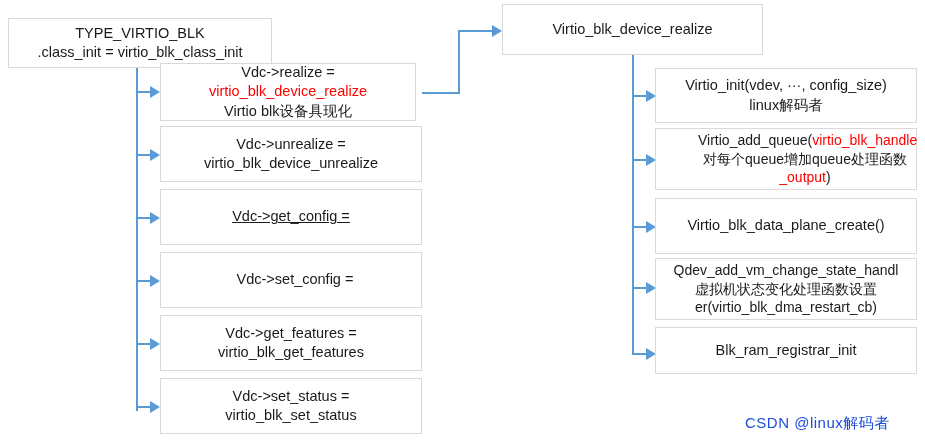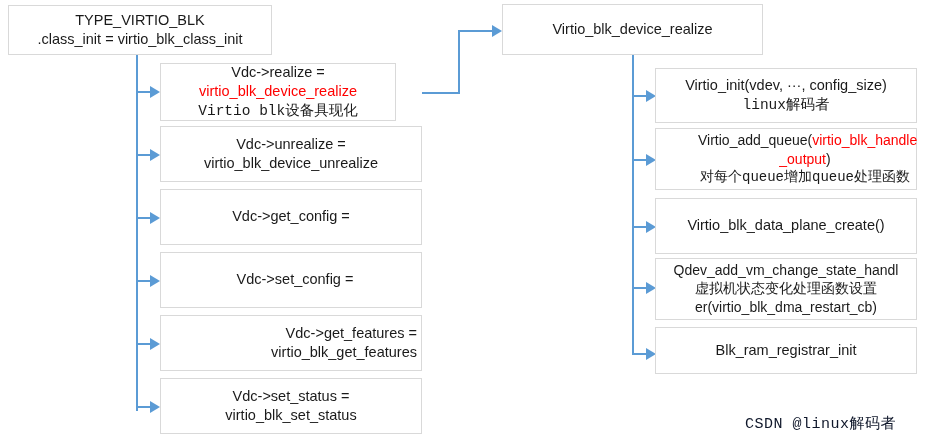--- a/index.html
+++ b/index.html
@@ -35,21 +35,21 @@
   }
   .node .ln {
     display: block;
     width: 100%;
     white-space: nowrap;
   }
   .red {
     color: #ff0000;
   }
   .cjk {
-    font-family: Liberation Mono, monospace;
+    font-family: Liberation Sans, sans-serif;
   }
   
   .vline {
     position: absolute;
     width: 2px;
     background: #5b9bd5;
     z-index: 1;
   }
   .hline {
     position: absolute;
@@ -61,33 +61,33 @@
     position: absolute;
     width: 0;
     height: 0;
     border-top: 6px solid transparent;
     border-bottom: 6px solid transparent;
     border-left: 10px solid #5b9bd5;
     z-index: 2;
   }
   .watermark {
     position: absolute;
-    color: #0f172a;
+    color: #1d4ed8;
     font-size: 15px;
     letter-spacing: 0.5px;
     white-space: nowrap;
     z-index: 4;
   }
 </style>
 </head>
 <body>
 
 <div id="canvas">
 
-  <div class="node" style="left:8px; top:5px; width:264px; height:50px;">
+  <div class="node" style="left:8px; top:18px; width:264px; height:50px;">
     <span class="ln">TYPE_VIRTIO_BLK</span>
     <span class="ln">.class_init = virtio_blk_class_init</span>
   </div>
 
   <div class="vline" style="left:136px; top:55px; height:356px;"></div>
 
   <div class="hline" style="left:136px; top:91px; width:16px;"></div>
   <div class="arrow" style="left:150px; top:86px;"></div>
 
   <div class="hline" style="left:136px; top:154px; width:16px;"></div>
@@ -98,40 +98,40 @@
 
   <div class="hline" style="left:136px; top:280px; width:16px;"></div>
   <div class="arrow" style="left:150px; top:275px;"></div>
 
   <div class="hline" style="left:136px; top:343px; width:16px;"></div>
   <div class="arrow" style="left:150px; top:338px;"></div>
 
   <div class="hline" style="left:136px; top:406px; width:16px;"></div>
   <div class="arrow" style="left:150px; top:401px;"></div>
 
-  <div class="node" style="left:160px; top:63px; width:236px; height:58px;">
+  <div class="node" style="left:160px; top:63px; width:256px; height:58px;">
     <span class="ln">Vdc-&gt;realize =</span>
     <span class="ln red">virtio_blk_device_realize</span>
     <span class="ln cjk">Virtio blk设备具现化</span>
   </div>
 
   <div class="node" style="left:160px; top:126px; width:262px; height:56px;">
     <span class="ln">Vdc-&gt;unrealize =</span>
     <span class="ln">virtio_blk_device_unrealize</span>
   </div>
 
-  <div class="node" style="left:160px; top:189px; width:262px; height:56px;">
+  <div class="node" style="left:160px; top:189px; width:262px; height:56px;text-decoration:underline;">
     <span class="ln">Vdc-&gt;get_config =</span>
   </div>
 
   <div class="node" style="left:160px; top:252px; width:262px; height:56px;padding-left:12px;">
     <span class="ln">Vdc-&gt;set_config =</span>
   </div>
 
-  <div class="node" style="left:160px; top:315px; width:262px; height:56px;text-align:right;">
+  <div class="node" style="left:160px; top:315px; width:262px; height:56px;">
     <span class="ln">Vdc-&gt;get_features =</span>
     <span class="ln">virtio_blk_get_features</span>
   </div>
 
   <div class="node" style="left:160px; top:378px; width:262px; height:56px;align-items:center;">
     <span class="ln">Vdc-&gt;set_status =</span>
     <span class="ln">virtio_blk_set_status</span>
   </div>
 
   <div class="hline" style="left:422px; top:92px; width:38px;"></div>
@@ -160,22 +160,22 @@
   <div class="hline" style="left:632px; top:353px; width:16px;"></div>
   <div class="arrow" style="left:646px; top:348px;"></div>
 
   <div class="node" style="left:655px; top:68px; width:262px; height:55px;">
     <span class="ln">Virtio_init(vdev, ···, config_size)</span>
     <span class="ln cjk">linux解码者</span>
   </div>
 
   <div class="node" style="left:655px; top:128px; width:262px; height:62px; font-size:14px;padding-left:42px;">
     <span class="ln"><span>Virtio_add_queue(</span><span class="red">virtio_blk_handle</span></span>
+    <span class="ln cjk">对每个queue增加queue处理函数</span>
     <span class="ln"><span class="red">_output</span><span>)</span></span>
-    <span class="ln cjk">对每个queue增加queue处理函数</span>
   </div>
 
   <div class="node" style="left:655px; top:198px; width:262px; height:56px;">
     <span class="ln">Virtio_blk_data_plane_create()</span>
   </div>
 
   <div class="node" style="left:655px; top:258px; width:262px; height:62px; font-size:14px;">
     <span class="ln">Qdev_add_vm_change_state_handl</span>
     <span class="ln cjk">虚拟机状态变化处理函数设置</span>
     <span class="ln">er(virtio_blk_dma_restart_cb)</span>

